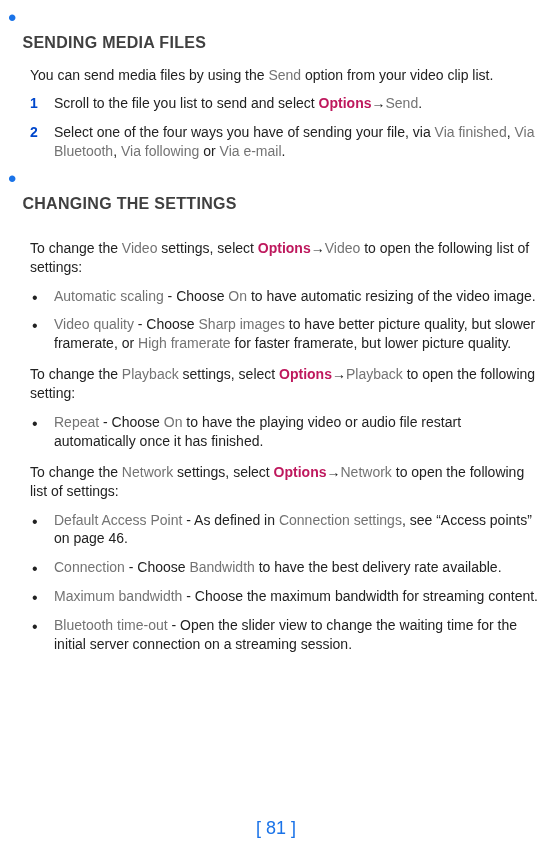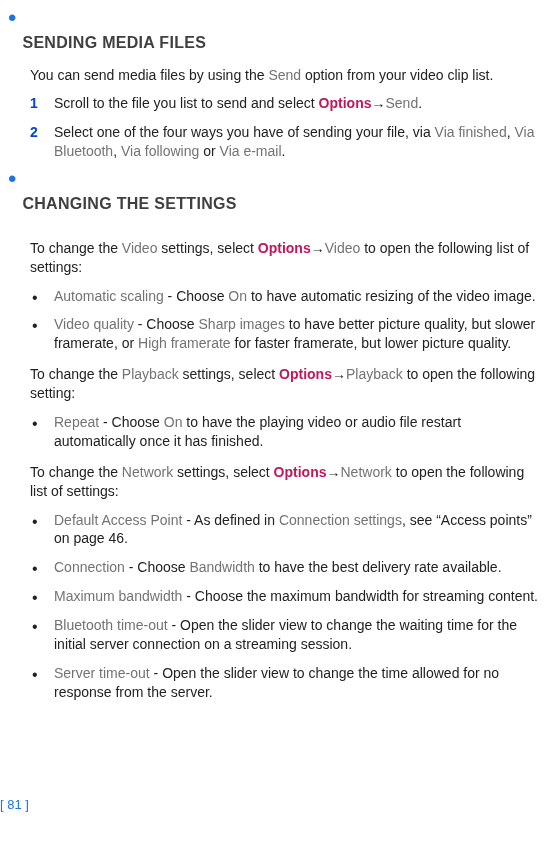--- a/index.html
+++ b/index.html
@@ -12,21 +12,21 @@
 .step{display:flex;gap:8px;margin:4px 0 10px 0}
 .step-num{color:#0047cc;font-weight:bold;min-width:16px}
 .step-body{padding-right:2px}
 .opt{color:#be185d;font-weight:bold}
 .ital{color:#737373;}
 .arrow{font-family:Arial,sans-serif}
 .para{margin:12px 0 10px 22px}
 ul.blist{list-style:none;margin:0 0 10px 22px}
 ul.blist li{position:relative;padding-left:24px;margin:6px 0 10px 0}
 ul.blist li:before{content:"\2022";position:absolute;left:2px;top:0;color:#222;font-size:16px}
-.pgnum{color:#1a73e8;font-size:13px;position:absolute;bottom:28px;width:100%;text-align:left;left:0}
+.pgnum{color:#1a73e8;font-size:18px;position:absolute;bottom:2px;width:100%;text-align:center;left:0}
 </style>
 </head>
 <body>
 
 <div class="head-wrap">
   <span class="dot">•</span>
   <span class="sec-head">SENDING MEDIA FILES</span>
 </div>
 
 <p class="intro">
@@ -86,18 +86,15 @@
   </li>
   <li>
     <span class="ital">Connection</span><span> - Choose </span><span class="ital">Bandwidth</span><span> to have the best delivery rate available.</span>
   </li>
   <li>
     <span class="ital">Maximum bandwidth</span><span> - Choose the maximum bandwidth for streaming content.</span>
   </li>
   <li>
     <span class="ital">Bluetooth time-out</span><span> - Open the slider view to change the waiting time for the initial server connection on a streaming session.</span>
   </li>
-  <li>
-    <span class="ital">Server time-out</span><span> - Open the slider view to change the time allowed for no response from the server.</span>
-  </li>
 </ul>
 
 <div class="pgnum">[ 81 ]</div>
 
 </body></html>

